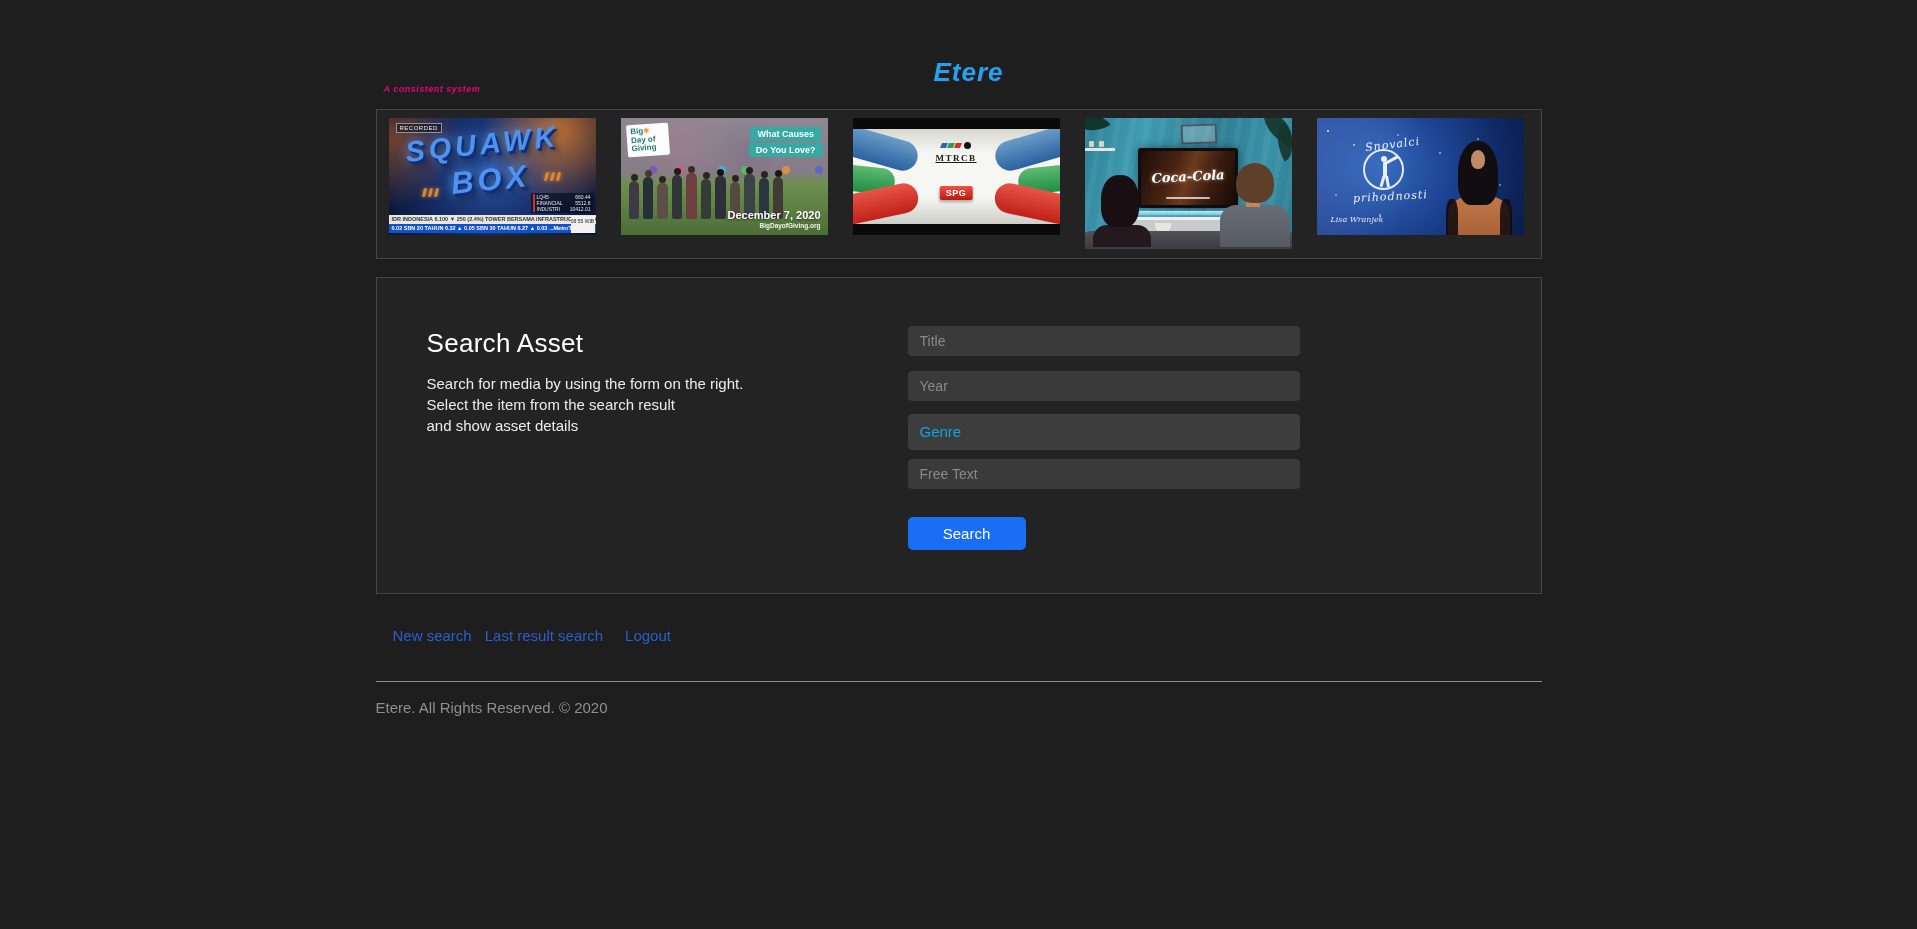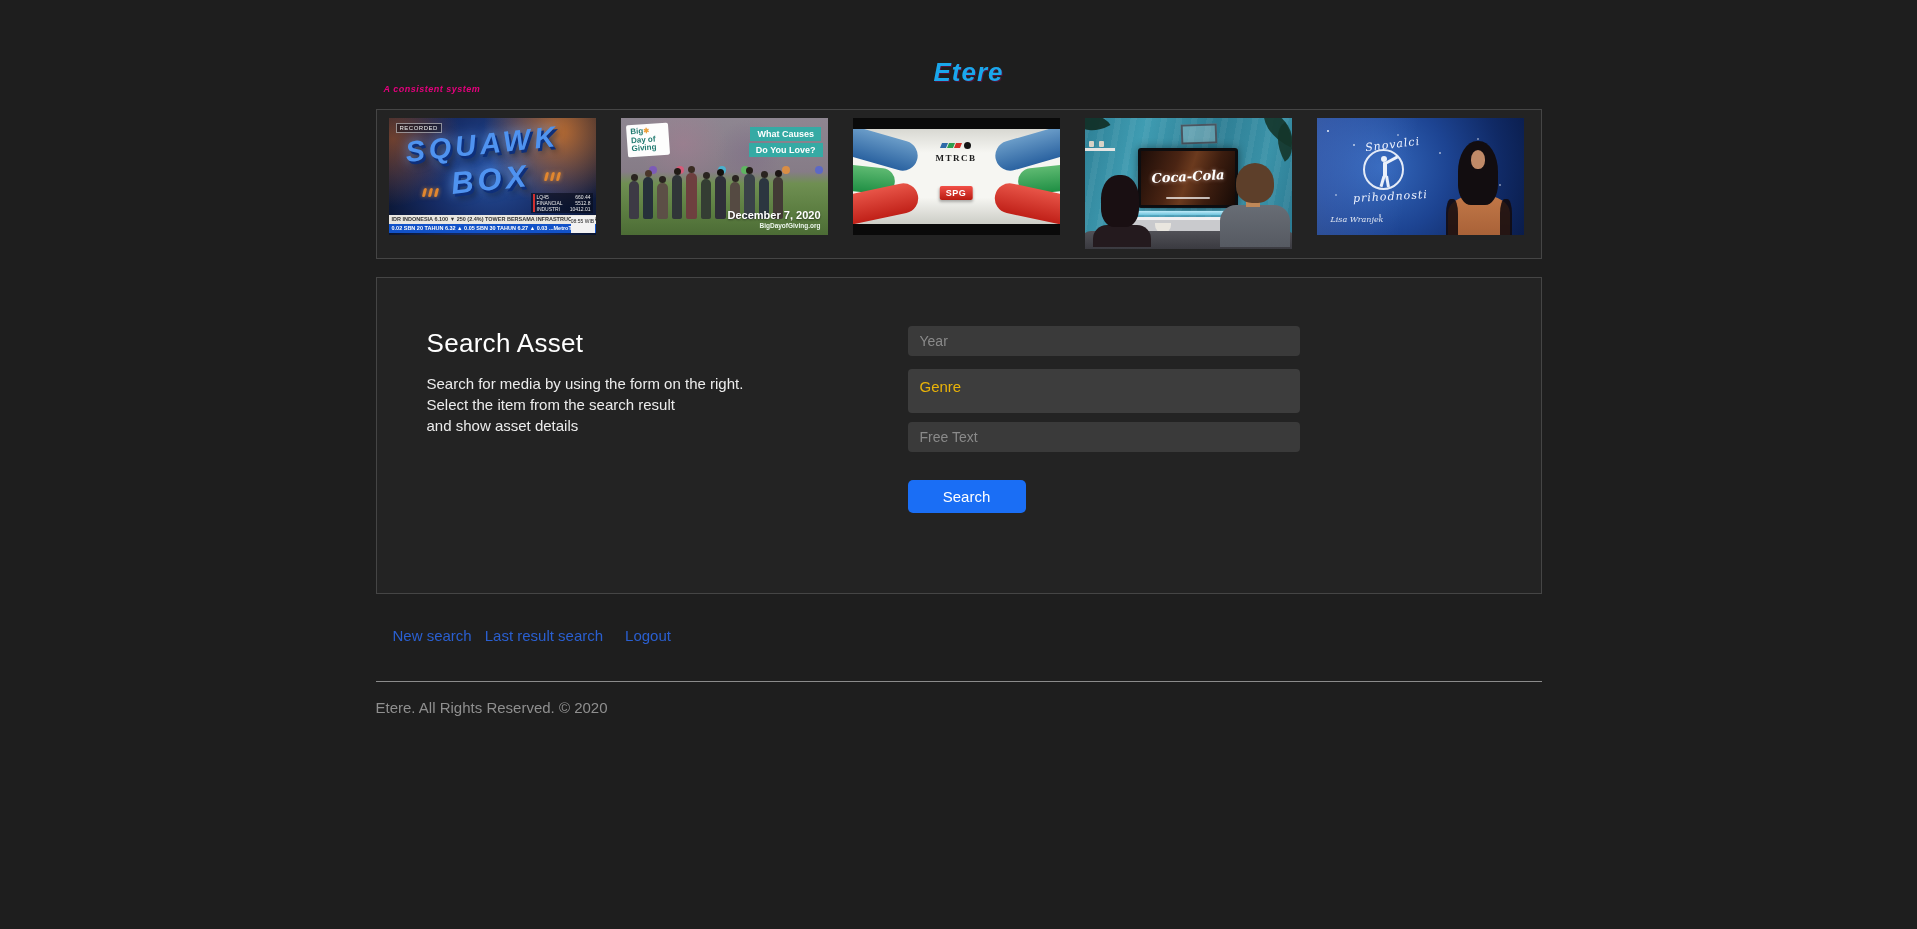--- a/index.html
+++ b/index.html
@@ -120,21 +120,21 @@
   .t3-bl { left:-34px;  top:2px;  width:100px; height:30px; background:linear-gradient(180deg,#6a9cc8,#2a62a0); transform:rotate(16deg); }
   .t3-gl { left:-44px;  top:36px; width:86px;  height:26px; background:linear-gradient(180deg,#5fba72,#1f8f44); transform:rotate(6deg); }
   .t3-rl { left:-38px;  top:62px; width:104px; height:30px; background:linear-gradient(180deg,#e85548,#c02018); transform:rotate(-12deg); }
   .t3-br { right:-34px; top:2px;  width:100px; height:30px; background:linear-gradient(180deg,#6a9cc8,#2a62a0); transform:rotate(-16deg); }
   .t3-gr { right:-44px; top:36px; width:86px;  height:26px; background:linear-gradient(180deg,#5fba72,#1f8f44); transform:rotate(-6deg); }
   .t3-rr { right:-38px; top:62px; width:104px; height:30px; background:linear-gradient(180deg,#e85548,#c02018); transform:rotate(12deg); }
   .t3-head { position:absolute; top:5px; left:0; right:0; text-align:center; }
   .t3-glyph { display:inline-flex; align-items:center; gap:1px; height:6px; }
   .t3-glyph b { width:6px; height:5px; transform:skewX(-22deg); display:block; }
   .t3-glyph .c { width:7px; height:7px; border-radius:50%; background:#141414; transform:none; margin-left:2px; }
-  .t3-station { display:block; font-family:"Liberation Serif", serif; font-size:9px; font-weight:bold; color:#1c1c1c; letter-spacing:1.5px; margin-top:1px; }
+  .t3-station { display:block; font-family:"Liberation Serif", serif; font-size:9px; font-weight:bold; color:#1c1c1c; letter-spacing:1.5px; margin-top:1px;text-decoration:underline; }
   .t3-spg {
     position:absolute; top:57px; left:50%; transform:translateX(-50%);
     background:linear-gradient(#f25048,#b81a10); color:#fff; font-size:9px; font-weight:bold;
     padding:2px 6px; border-radius:2px; letter-spacing:.5px; box-shadow:0 2px 3px rgba(0,0,0,.3);
   }
 
   
   .t4 { height:131px !important;
     background:
       repeating-linear-gradient(100deg, rgba(255,255,255,.05) 0 6px, rgba(0,0,0,0) 6px 15px),
@@ -213,22 +213,22 @@
   .form { position:absolute; left:531px; top:48px; width:392px; }
   .field {
     width:392px; height:30px; background:#3a3a3a; border:none; border-radius:4px;
     padding:0 12px; font-family:"Liberation Sans", sans-serif; font-size:14px; color:#fff;
     display:block;
   }
   .field::placeholder { color:#8a8a8a; opacity:1; }
   .f-title { margin-bottom:15px; }
   .f-year  { margin-bottom:13px; }
   .f-genre {
-    width:392px; height:44px; background:#3d3d3d; border-radius:4px;
-    line-height:36px; padding:0 12px; font-size:15px; color:#eab308; cursor:pointer;
+    width:392px; height:36px; background:#3d3d3d; border-radius:4px;
+    line-height:36px; padding:0 12px; font-size:15px; color:#0ea5e9; cursor:pointer;
     margin-bottom:9px;
   }
   .f-free { margin-bottom:0; }
   .search-btn {
     margin-top:28px; width:118px; height:33px; background:#1a6ef5; border:none; border-radius:5px;
     color:#fff; font-family:"Liberation Sans", sans-serif; font-size:15px; cursor:pointer;
   }
 
   
   .links { margin-top:33px; padding-left:17px; display:flex; align-items:center; }
@@ -418,20 +418,21 @@
   <section class="panel search-panel">
     <div class="intro">
       <h1>Search Asset</h1>
       <div class="desc">
         <div>Search for media by using the form on the right.</div>
         <div>Select the item from the search result</div>
         <div>and show asset details</div>
       </div>
     </div>
     <form class="form">
+      <input class="field f-title" type="text" placeholder="Title" style="">
       <input class="field f-year" type="text" placeholder="Year" style="">
       <div class="f-genre">Genre</div>
       <input class="field f-free" type="text" placeholder="Free Text" style="">
       <button class="search-btn" type="submit">Search</button>
     </form>
   </section>
 
   <nav class="links">
     <a href="#">New search</a>
     <a href="#">Last result search</a>

